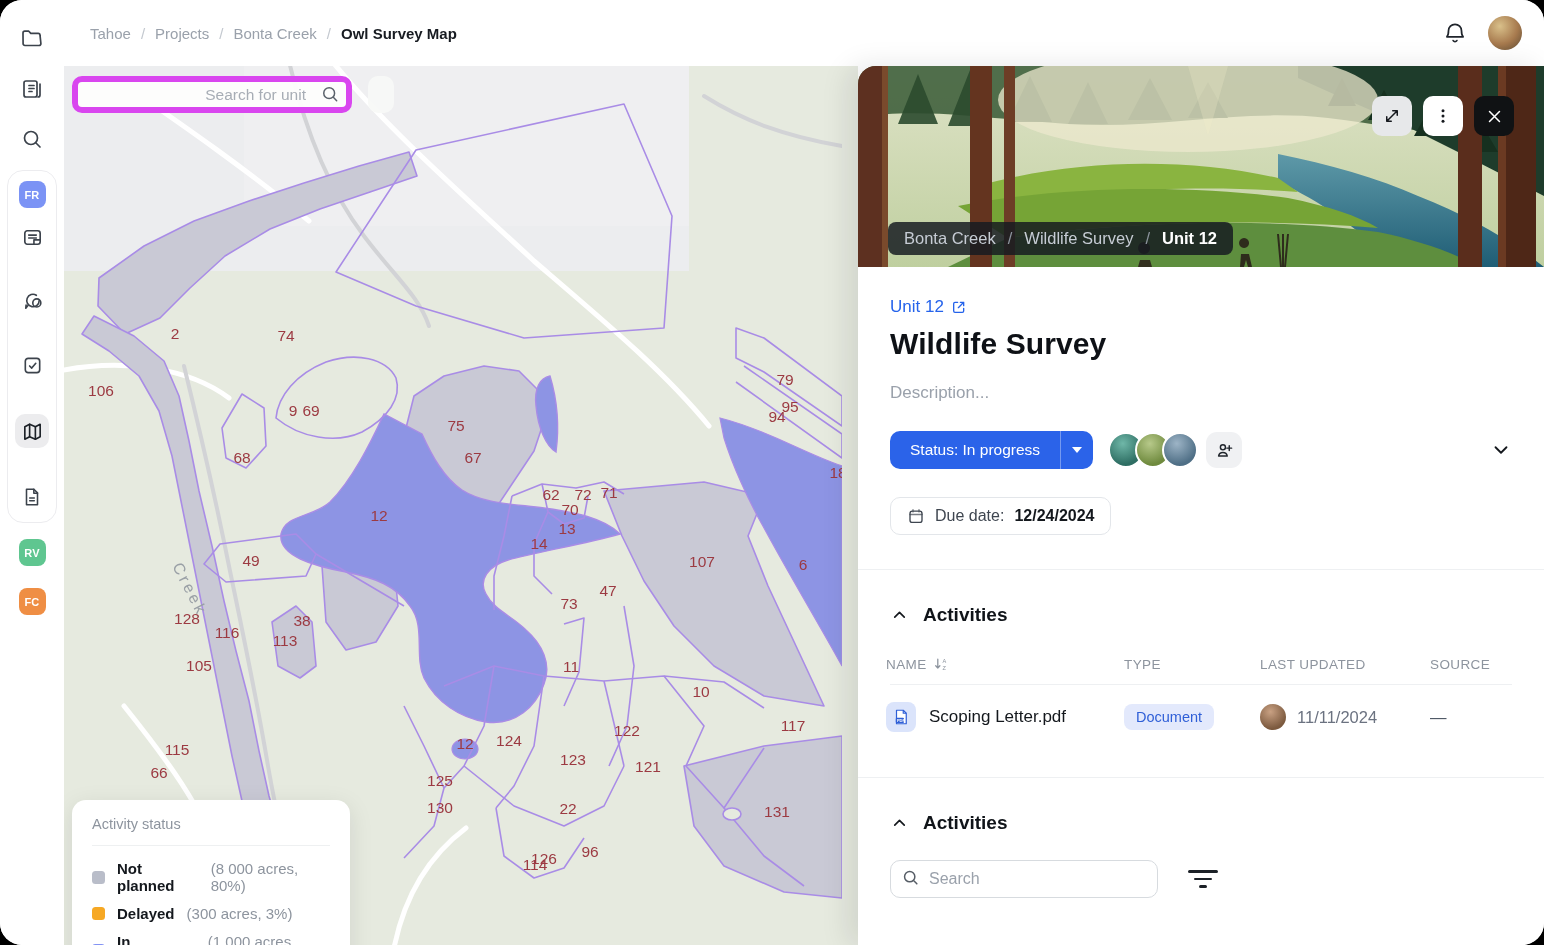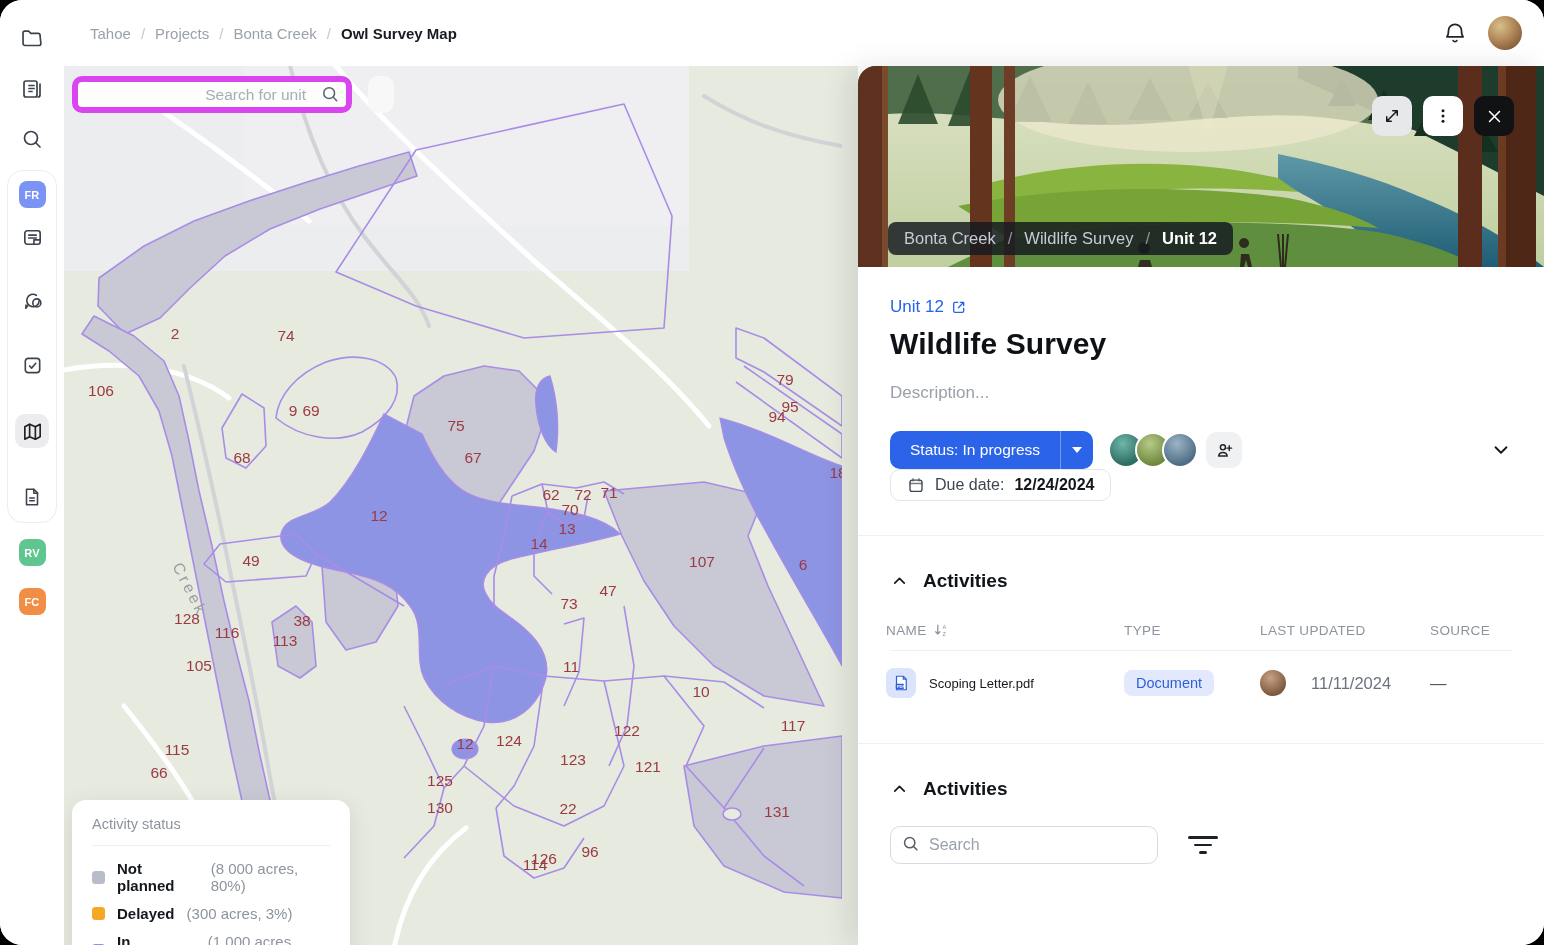--- a/index.html
+++ b/index.html
@@ -71,38 +71,38 @@
   .status-btn .caret{display:flex;align-items:center;justify-content:center;width:33px;border-left:1px solid rgba(255,255,255,.35);}
   .caret-tri{width:0;height:0;border-left:5px solid transparent;border-right:5px solid transparent;border-top:6px solid #fff;}
   .members{display:flex;align-items:center;margin-left:15px;}
   .member{width:36px;height:36px;border-radius:50%;border:2px solid #fff;flex:none;}
   .member+.member{margin-left:-9px;}
   .m1{background:radial-gradient(circle at 40% 30%,#6fb7a8,#2e6e63 70%);}
   .m2{background:radial-gradient(circle at 40% 30%,#b7c98a,#6f8a3e 70%);}
   .m3{background:radial-gradient(circle at 40% 30%,#9db4c6,#4f6f86 70%);}
   .add-member{width:36px;height:36px;margin-left:8px;border:0;border-radius:11px;background:#f0f1f3;color:#20252c;display:flex;align-items:center;justify-content:center;cursor:pointer;}
   .row-chevron{margin-left:auto;color:#14181d;display:flex;cursor:pointer;}
-  .due-pill{display:inline-flex;align-items:center;gap:10px;height:32px;border:1px solid #e3e6ea;border-radius:10px;padding:0 16px;font-size:16px;color:#3f4650;cursor:pointer;background:#fff;font-family:inherit;}
+  .due-pill{margin-top:28px;display:inline-flex;align-items:center;gap:10px;height:38px;border:1px solid #e3e6ea;border-radius:10px;padding:0 16px;font-size:16px;color:#3f4650;cursor:pointer;background:#fff;font-family:inherit;}
   .due-pill b{color:#14181d;font-weight:700;}
   .panel-divider{border:0;border-top:1px solid #eef0f2;margin:34px 0 0;}
 
   .section-head{display:flex;align-items:center;gap:14px;padding:34px 32px 0;cursor:pointer;}
   .section-head h2{margin:0;font-size:19px;font-weight:700;color:#101419;}
   .chev{color:#14181d;display:flex;}
 
   .doc-grid{display:grid;grid-template-columns:238px 136px 170px 1fr;align-items:center;padding:0 28px;}
   .doc-header{margin-top:30px;font-size:13.5px;color:#8d949e;letter-spacing:.4px;}
   .doc-header .hcell{display:flex;align-items:center;gap:6px;}
   .doc-hr{border:0;border-top:1px solid #eef0f2;margin:12px 32px 0;}
   .doc-row{margin-top:0;height:64px;}
   .name-cell{display:flex;align-items:center;gap:13px;min-width:0;}
   .pdf-chip{width:30px;height:30px;border-radius:8px;background:#dbe4fb;display:flex;align-items:center;justify-content:center;flex:none;}
-  .doc-name{font-size:13px;color:#14181d;font-weight:500;white-space:nowrap;}
+  .doc-name{font-size:17px;color:#14181d;font-weight:500;white-space:nowrap;}
   .badge{display:inline-block;background:#e3e9fc;color:#2f5fd7;font-size:14.5px;font-weight:500;border-radius:8px;padding:5px 12px;}
-  .lu-cell{display:flex;align-items:center;gap:25px;color:#6b7280;font-size:16.5px;}
+  .lu-cell{display:flex;align-items:center;gap:11px;color:#6b7280;font-size:16.5px;}
   .doc-avatar{width:26px;height:26px;border-radius:50%;background:radial-gradient(circle at 40% 30%,#c9a183,#7c5a3f 70%);flex:none;}
   .source-cell{color:#4b5563;font-size:16.5px;}
 
   .activities-controls{display:flex;align-items:center;gap:26px;padding:26px 32px 0;}
   .act-search{position:relative;width:268px;}
   .act-search input{width:100%;height:38px;border:1.5px solid #d7dbdf;border-radius:10px;padding:0 12px 0 38px;font-family:inherit;font-size:16px;color:#30363d;outline:none;}
   .act-search input::placeholder{color:#9aa1ab;}
   .act-search .mag{position:absolute;left:11px;top:8px;color:#565d66;}
   .filter-btn{border:0;background:none;padding:4px;cursor:pointer;display:flex;flex-direction:column;align-items:center;gap:5px;}
   .filter-btn i{display:block;height:2.6px;border-radius:2px;background:#1c2127;}

